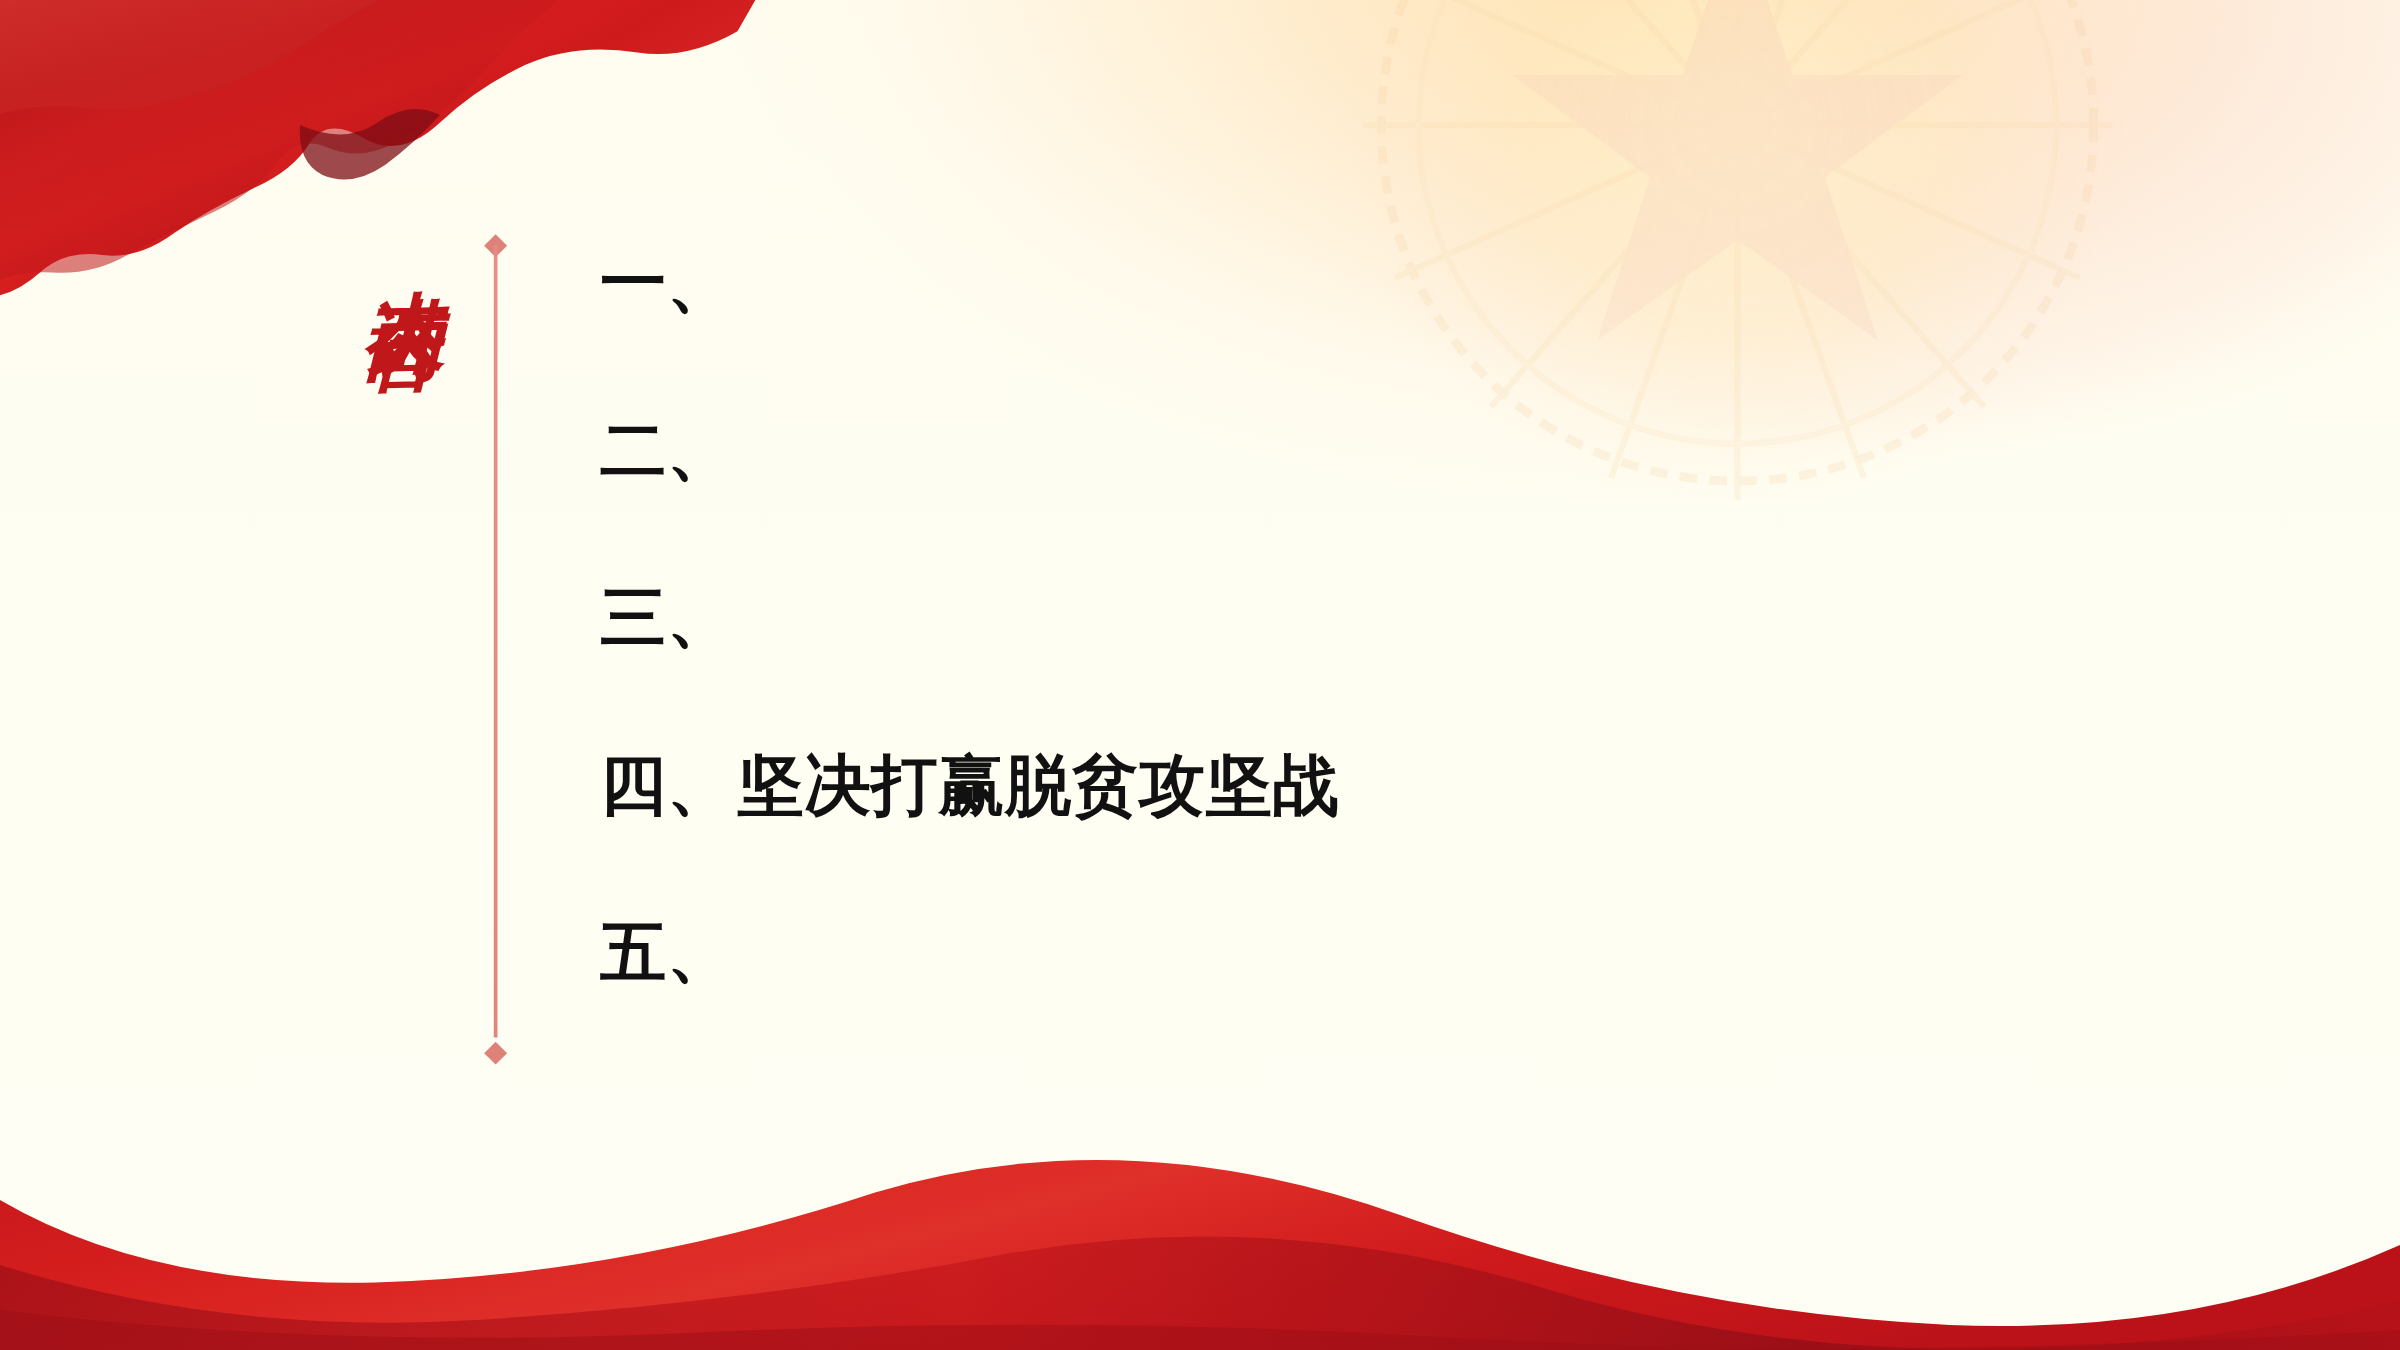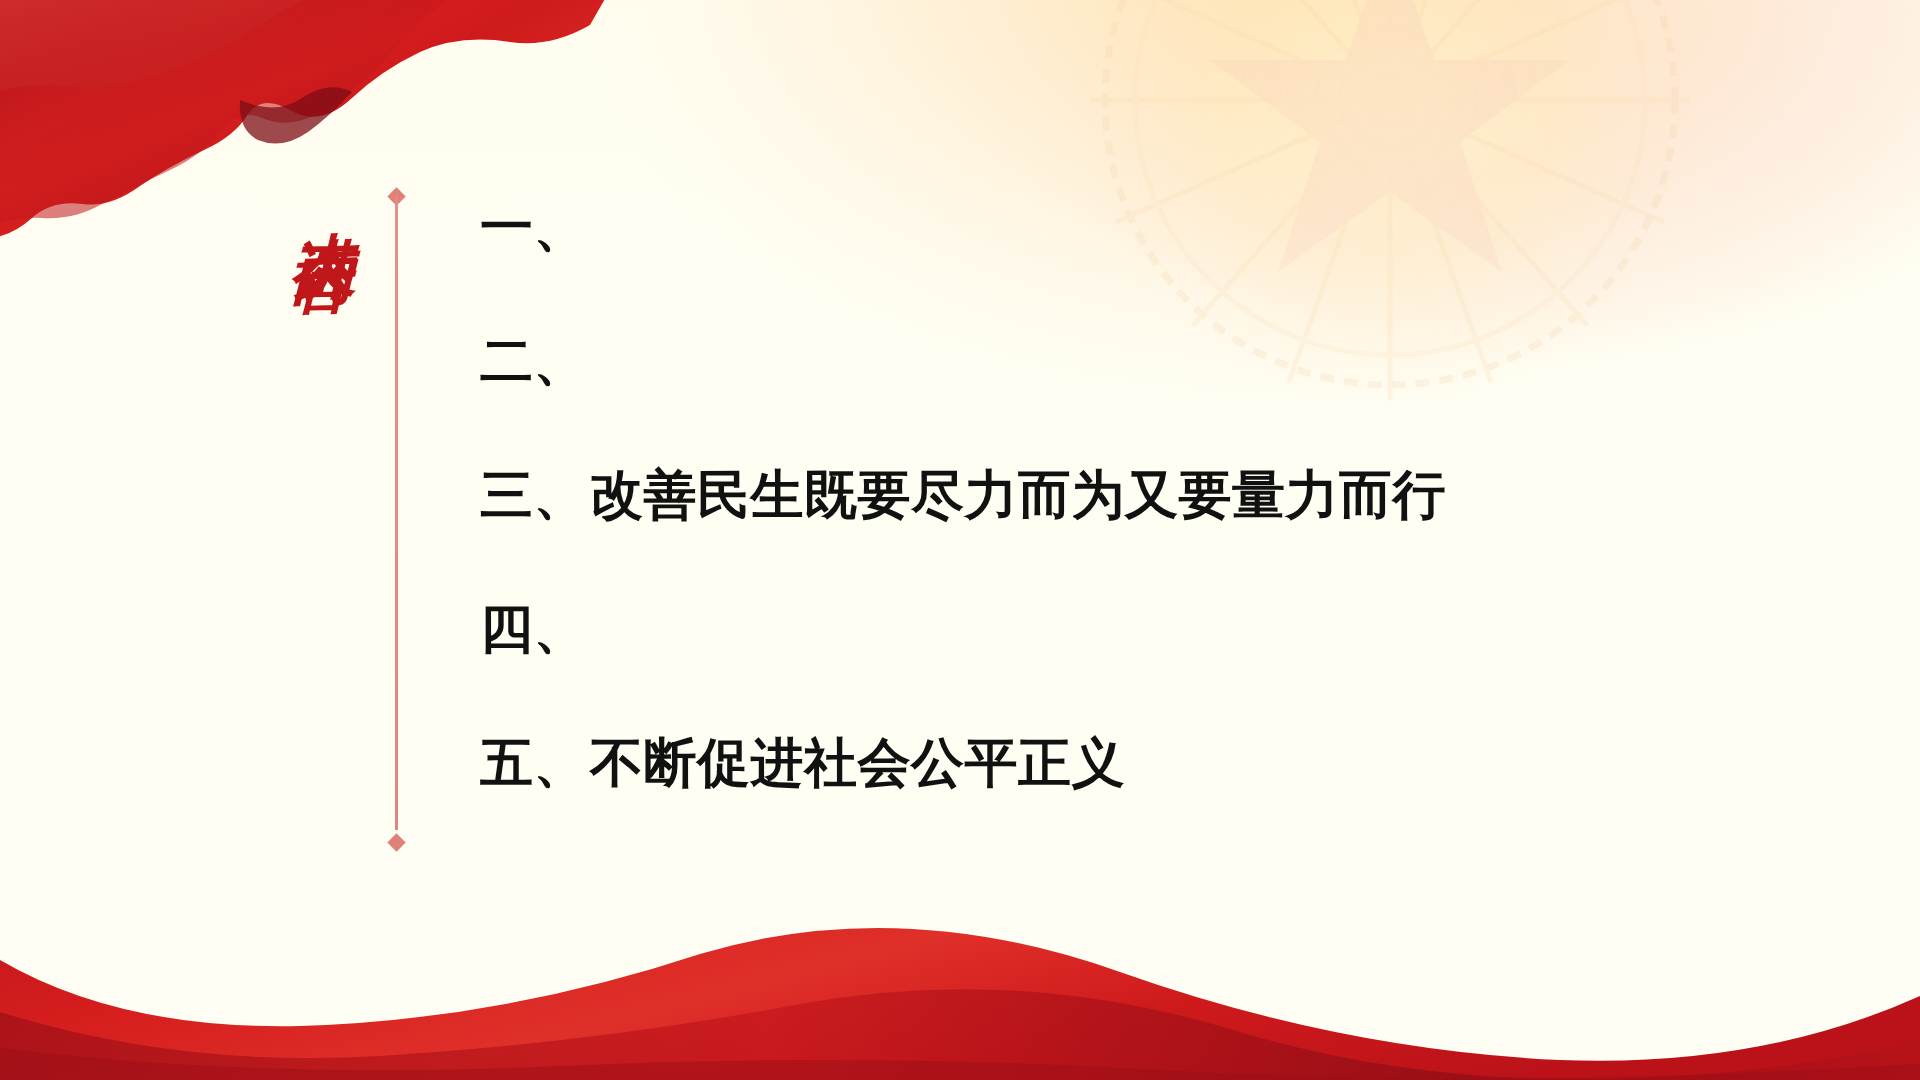--- a/index.html
+++ b/index.html
@@ -219,27 +219,26 @@
     <div class="outline-item">
       <span class="outline-num">一、</span>
     </div>
 
     <div class="outline-item">
       <span class="outline-num">二、</span>
     </div>
 
     <div class="outline-item">
       <span class="outline-num">三、</span>
-      <span class="outline-text">改善民生既要尽力而为又要量力而行</span>
     </div>
 
     <div class="outline-item">
       <span class="outline-num">四、</span>
+      <span class="outline-text">坚决打赢脱贫攻坚战</span>
     </div>
 
     <div class="outline-item">
       <span class="outline-num">五、</span>
-      <span class="outline-text">不断促进社会公平正义</span>
     </div>
 
   </div>
 
 </div>
 
 </body></html>

